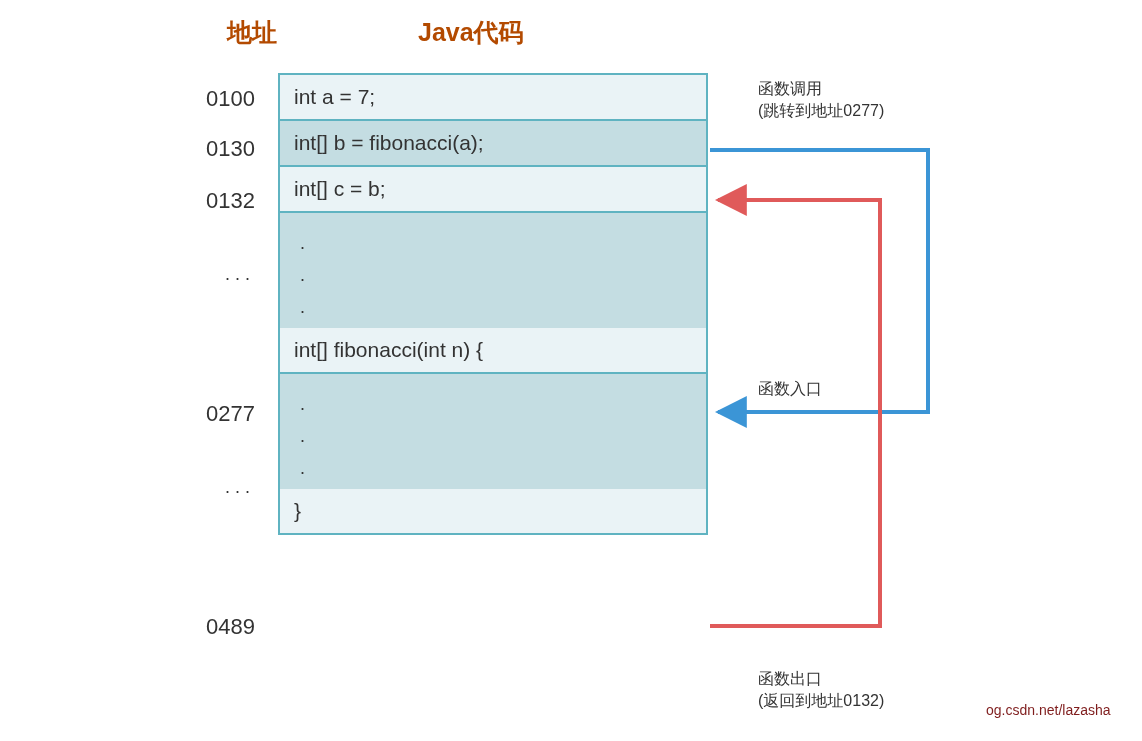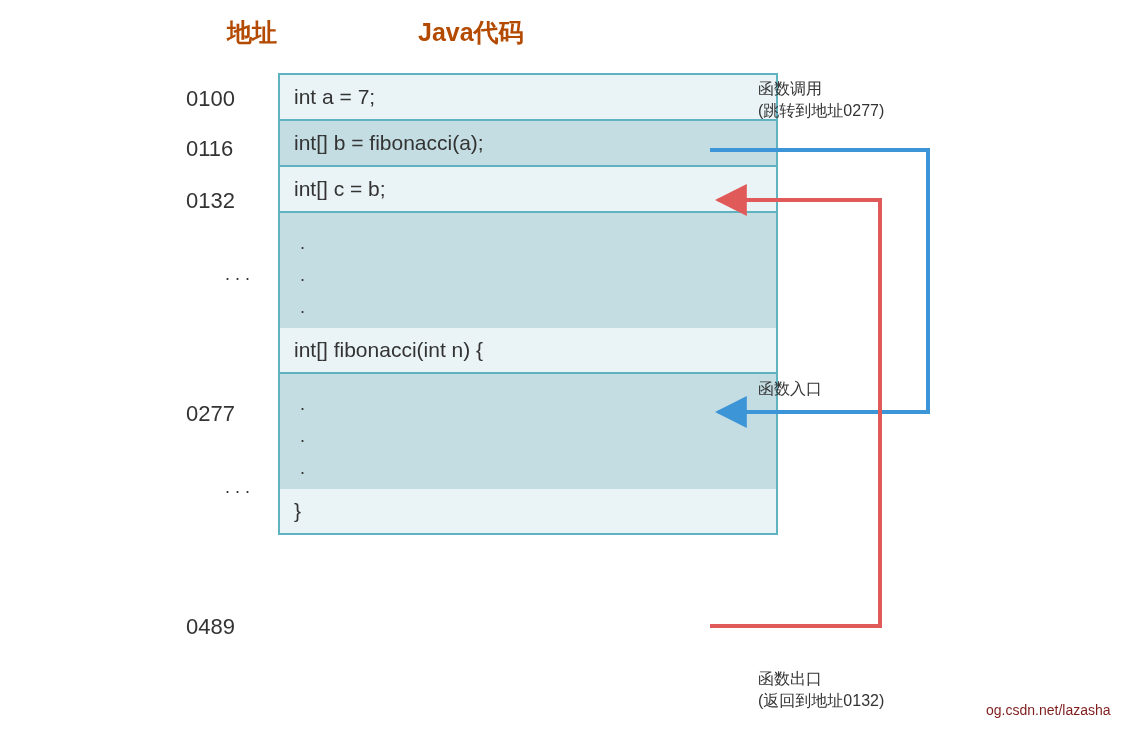--- a/index.html
+++ b/index.html
@@ -1,26 +1,26 @@
 <!DOCTYPE html>
 <html><head>
 <meta charset="utf-8">
 <style>
 * { box-sizing: border-box; margin: 0; padding: 0; }
 body { background: #fff; font-family: "Helvetica Neue", Arial, sans-serif; position: relative; width: 1142px; height: 741px; }
 .diagram { position: relative; width: 1142px; height: 741px; }
 .header-addr { position: absolute; font-family: "Comic Sans MS", cursive, sans-serif; color: #b34a00; font-size: 25px; font-weight: bold; margin-left: 29px; }
 .header-code { position: absolute; font-family: "Comic Sans MS", cursive, sans-serif; color: #b34a00; font-size: 25px; font-weight: bold; }
-.table { position: absolute; left: 278px; top: 73px; width: 500px; border: 2px solid #5fb3c1; }
+.table { position: absolute; left: 278px; top: 73px; width: 430px; border: 2px solid #5fb3c1; }
 .row { border-bottom: 2px solid #5fb3c1; padding: 10px 14px; font-size: 21px; color: #333; }
 .row:last-child { border-bottom: none; }
 .row-light { background: #eaf3f6; }
 .row-dark { background: #c4dde2; }
 .row-dots { background: #c4dde2; height: 115px; padding-left: 20px; padding-top: 14px; font-size: 18px; line-height: 32px; color: #333; }
-.addr { position: absolute; left: 186px; font-size: 22px; color: #333; font-family: Arial, sans-serif; }
+.addr { position: absolute; left: 206px; font-size: 22px; color: #333; font-family: Arial, sans-serif; }
 .dot-col { position: absolute; left: 225px; font-size: 18px; color: #333; line-height: 32px; }
 .ann-label { position: absolute; font-size: 16px; color: #333; font-family: "Comic Sans MS", cursive, sans-serif; white-space: pre; line-height: 1.35; }
 .watermark { position: absolute; color: #7f1d1d; font-size: 14px; margin-left: 36px; }
 svg.overlay { position: absolute; left: 0; top: 0; width: 1142px; height: 741px; pointer-events: none; }
 </style>
 </head>
 <body>
 
 <div class="diagram">
 
@@ -35,21 +35,21 @@
 .
 .</div>
     <div class="row row-light">int[] fibonacci(int n) {</div>
     <div class="row-dots" style="white-space:pre;">.
 .
 .</div>
     <div class="row row-light">}</div>
   </div>
 
   <div class="addr" style="top:86px;">0100</div>
-  <div class="addr" style="top:136px;">0116</div>
+  <div class="addr" style="top:136px;">0130</div>
   <div class="addr" style="top:188px;text-align:right;">0132</div>
   <div class="dot-col" style="top:258px;">.
 .
 .</div>
   <div class="addr" style="top:401px;text-align:center;">0277</div>
   <div class="dot-col" style="top:471px;">.
 .
 .</div>
   <div class="addr" style="top:614px;">0489</div>
 

